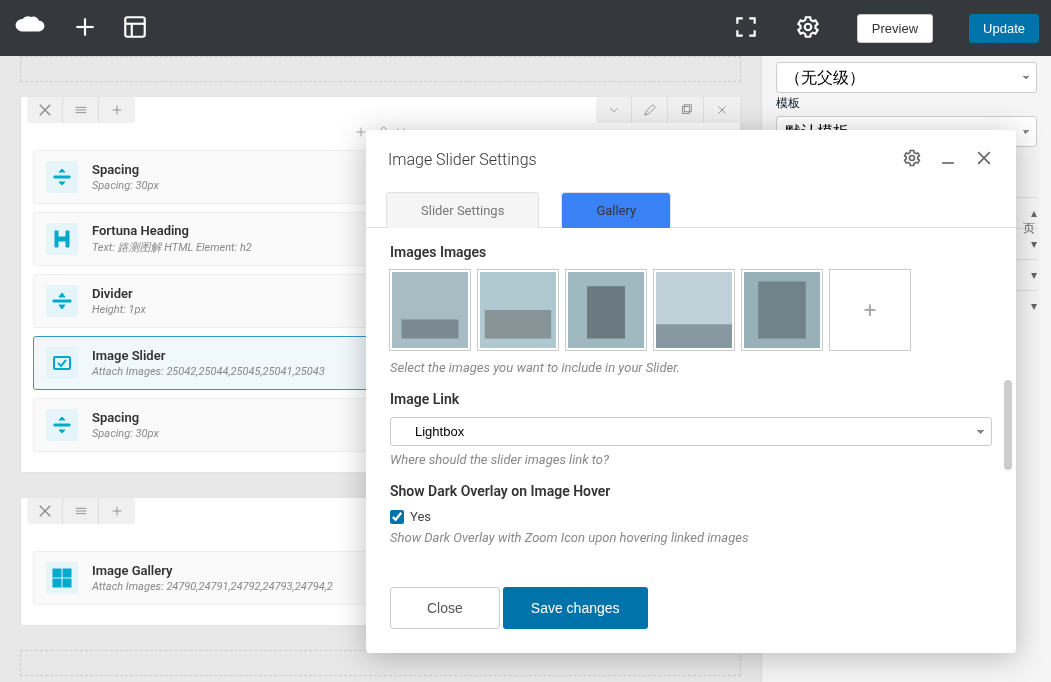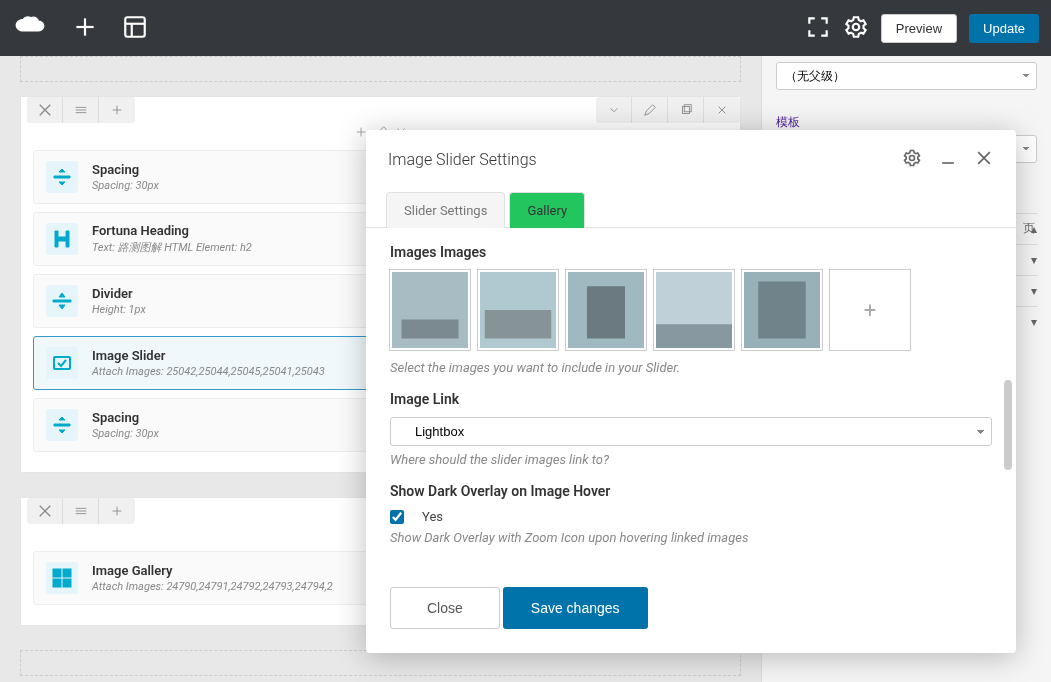--- a/index.html
+++ b/index.html
@@ -19,21 +19,21 @@
       height: 56px;
       background: #35383d;
       display: flex;
       align-items: center;
       padding: 0 12px;
       color: #fff;
     }
     .topbar-left { display: flex; align-items: center; gap: 24px; flex: 1; }
     .logo-icon svg { width: 36px; height: 28px; fill: #fff; }
     .topbar-icon svg { width: 26px; height: 26px; stroke: #fff; fill: none; stroke-width: 2; }
-    .topbar-right { display: flex; align-items: center; gap: 12px; }
+    .topbar-right { display: flex; align-items: center; gap: 36px; }
     .btn-preview {
       background: #fff; color: #333; border: 1px solid #ccc;
       padding: 6px 14px; border-radius: 3px; font-size: 13px; cursor: pointer;
     }
     .btn-update {
       background: #0073aa; color: #fff; border: none;
       padding: 7px 14px; border-radius: 3px; font-size: 13px; cursor: pointer;
     }
 
     
@@ -113,24 +113,24 @@
       width: 32px; height: 32px;
       background: #e6f5fa;
       border-radius: 3px;
       display: flex; align-items: center; justify-content: center;
     }
     .el-icon svg { width: 24px; height: 24px; fill: #00aacc; stroke: #00aacc; }
     .el-text .el-title { font-weight: 600; font-size: 13px; color: #333; }
     .el-text .el-sub { font-size: 11px; color: #888; font-style: italic; margin-top: 2px; text-align: center; }
 
     
-    .sb-field-label { font-size: 12px; color: #4c1d95; margin: 24px 0 4px; }
+    .sb-field-label { font-size: 12px; color: #0f172a; margin: 2px 0 4px; }
     .sb-select {
       width: 100%; padding: 6px 8px; border: 1px solid #ccc;
-      border-radius: 3px; background: #fff; font-size: 12px;
+      border-radius: 3px; background: #fff; font-size: 16px;
       appearance: none;
       background-image: linear-gradient(45deg, transparent 50%, #888 50%), linear-gradient(135deg, #888 50%, transparent 50%);
       background-position: right 10px center, right 6px center;
       background-size: 4px 4px, 4px 4px;
       background-repeat: no-repeat;
     }
     .sb-collapse { margin-top: 50px; }
     .sb-collapse-item {
       border-top: 1px solid #ddd; padding: 8px 0;
       display: flex; justify-content: space-between;
@@ -153,33 +153,33 @@
       padding: 18px 22px 8px;
     }
     .modal-title { font-size: 16px; font-weight: 300; color: #333; }
     .modal-header-ctrls { display: flex; gap: 16px; align-items: center; }
     .modal-header-ctrls svg { width: 20px; height: 20px; stroke: #666; fill: none; stroke-width: 2; cursor: pointer; }
     .modal-tabs {
       display: flex; gap: 0; border-bottom: 1px solid #e0e0e0;
       padding: 12px 20px 0;
     }
     .modal-tab {
-      padding: 10px 17px;
+      padding: 10px 34px;
       background: #f5f5f5;
       color: #777;
       font-size: 13px;
       border: 1px solid #e0e0e0;
       border-bottom: none;
       border-radius: 4px 4px 0 0;
       cursor: pointer;
-      margin-right: 4px;
+      margin-right: 22px;
       position: relative;
       top: 1px;
     }
-    .modal-tab.active { background: #22c55e; color: #333; border-color: #e0e0e0; }
+    .modal-tab.active { background: #3b82f6; color: #333; border-color: #e0e0e0; }
     .modal-body {
       padding: 16px 24px 8px;
       max-height: 360px;
       overflow-y: auto;
     }
     .mb-label { font-size: 14px; font-weight: 600; color: #333; margin-bottom: 10px; }
     .thumb-row { display: flex; gap: 8px; margin-bottom: 10px; flex-wrap: wrap; }
     .thumb {
       width: 80px; height: 80px; border: 2px solid #fff;
       box-shadow: 0 0 0 1px #ccc;
@@ -194,21 +194,21 @@
     .mb-hint { font-size: 13px; font-style: italic; color: #888; margin-bottom: 16px; }
     .mb-select {
       width: 100%; padding: 6px 24px; border: 1px solid #ccc;
       border-radius: 3px; background: #fff; font-size: 13px;
       appearance: none; margin-bottom: 6px;
       background-image: linear-gradient(45deg, transparent 50%, #888 50%), linear-gradient(135deg, #888 50%, transparent 50%);
       background-position: right 10px center, right 6px center;
       background-size: 4px 4px, 4px 4px;
       background-repeat: no-repeat;
     }
-    .mb-check-row { display: flex; align-items: center; gap: 18px; margin-bottom: 6px; }
+    .mb-check-row { display: flex; align-items: center; gap: 6px; margin-bottom: 6px; }
     .mb-check { width: 14px; height: 14px; accent-color: #0073aa; }
     .modal-footer {
       display: flex; gap: 3px; padding: 18px 24px 24px;
     }
     .btn-close {
       background: #fff; border: 1px solid #ccc; color: #555;
       padding: 12px 36px; border-radius: 3px; font-size: 14px; cursor: pointer;
     }
     .btn-save {
       background: #0073aa; border: none; color: #fff;

